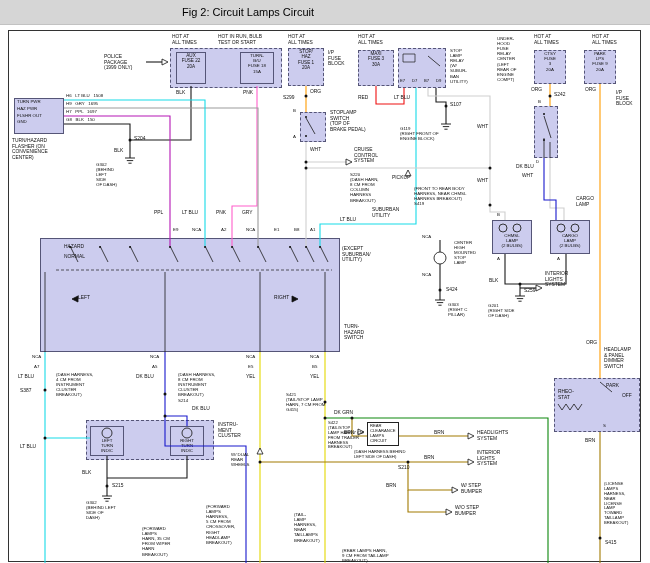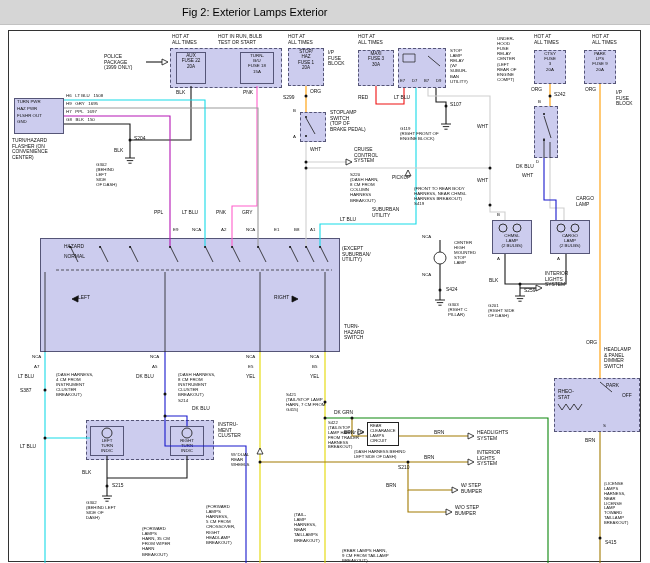--- a/index.html
+++ b/index.html
@@ -13,21 +13,21 @@
     box-sizing:border-box;font-size:4.9px;line-height:1.18;text-align:center;white-space:pre-line;z-index:1;}
   .box.dashed{border-style:dashed;border-width:1px;}
   svg.wiring{position:absolute;left:0;top:0;z-index:2;pointer-events:none;}
   .lbl{position:absolute;font-size:4.9px;line-height:1.16;white-space:pre;z-index:3;}
   .lbl.boxed{border:0.6px solid #222;padding:1px 2px;background:#fff;}
 </style>
 </head>
 <body>
 
 <div class="titlebar">
-  <span>Fig 2: Exterior Lamps Exterior</span>
+  <span>Fig 2: Circuit Lamps Circuit</span>
 </div>
 
 <div class="canvas">
   <div class="outline"></div>
 <div class="box dashed" style="left: 170px; top: 48px; width: 112px; height: 40px;"></div>
     <div class="box" style="left: 176px; top: 52px; width: 30px; height: 32px; font-size: 4.6px;">AUX
 FUSE 22
 20A</div>
     <div class="box" style="left: 240px; top: 52px; width: 34px; height: 32px; font-size: 4.4px;">TURN-
 B/U

